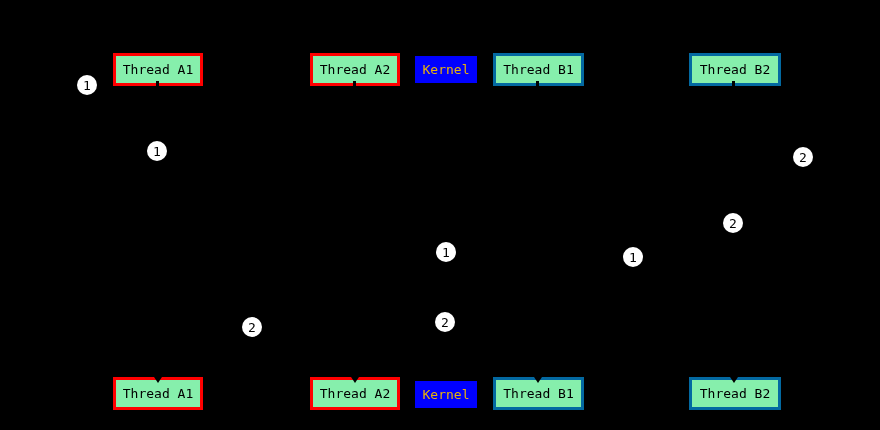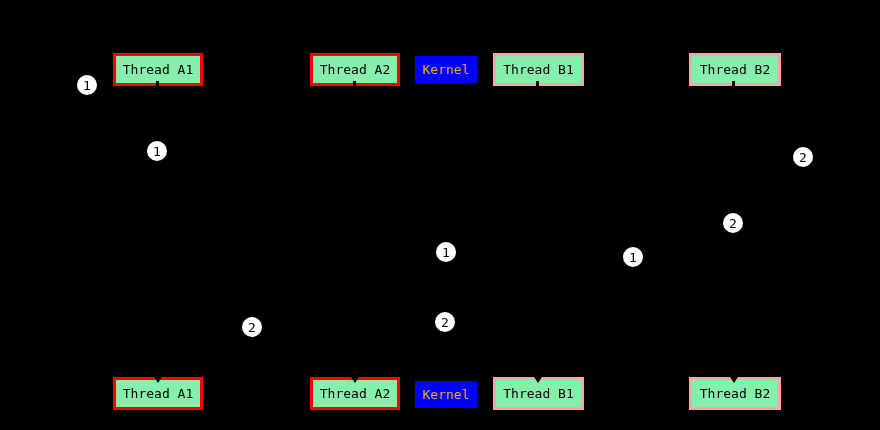--- a/index.html
+++ b/index.html
@@ -15,21 +15,21 @@
     position: absolute;
     background: #86efac;
     color: #000000;
     display: flex;
     align-items: center;
     justify-content: center;
     font-size: 13px;
     white-space: nowrap;
   }
   .ebox.red  { border: 3px solid #ff0000; }
-  .ebox.blue { border: 3px solid #fca5a5; }
+  .ebox.blue { border: 3px solid #0369a1; }
   .ebox.kernel {
     background: #0000ff;
     color: #eab308;
     border: none;
   }
   .marker {
     position: absolute;
     width: 20px;
     height: 20px;
     border-radius: 50%;

